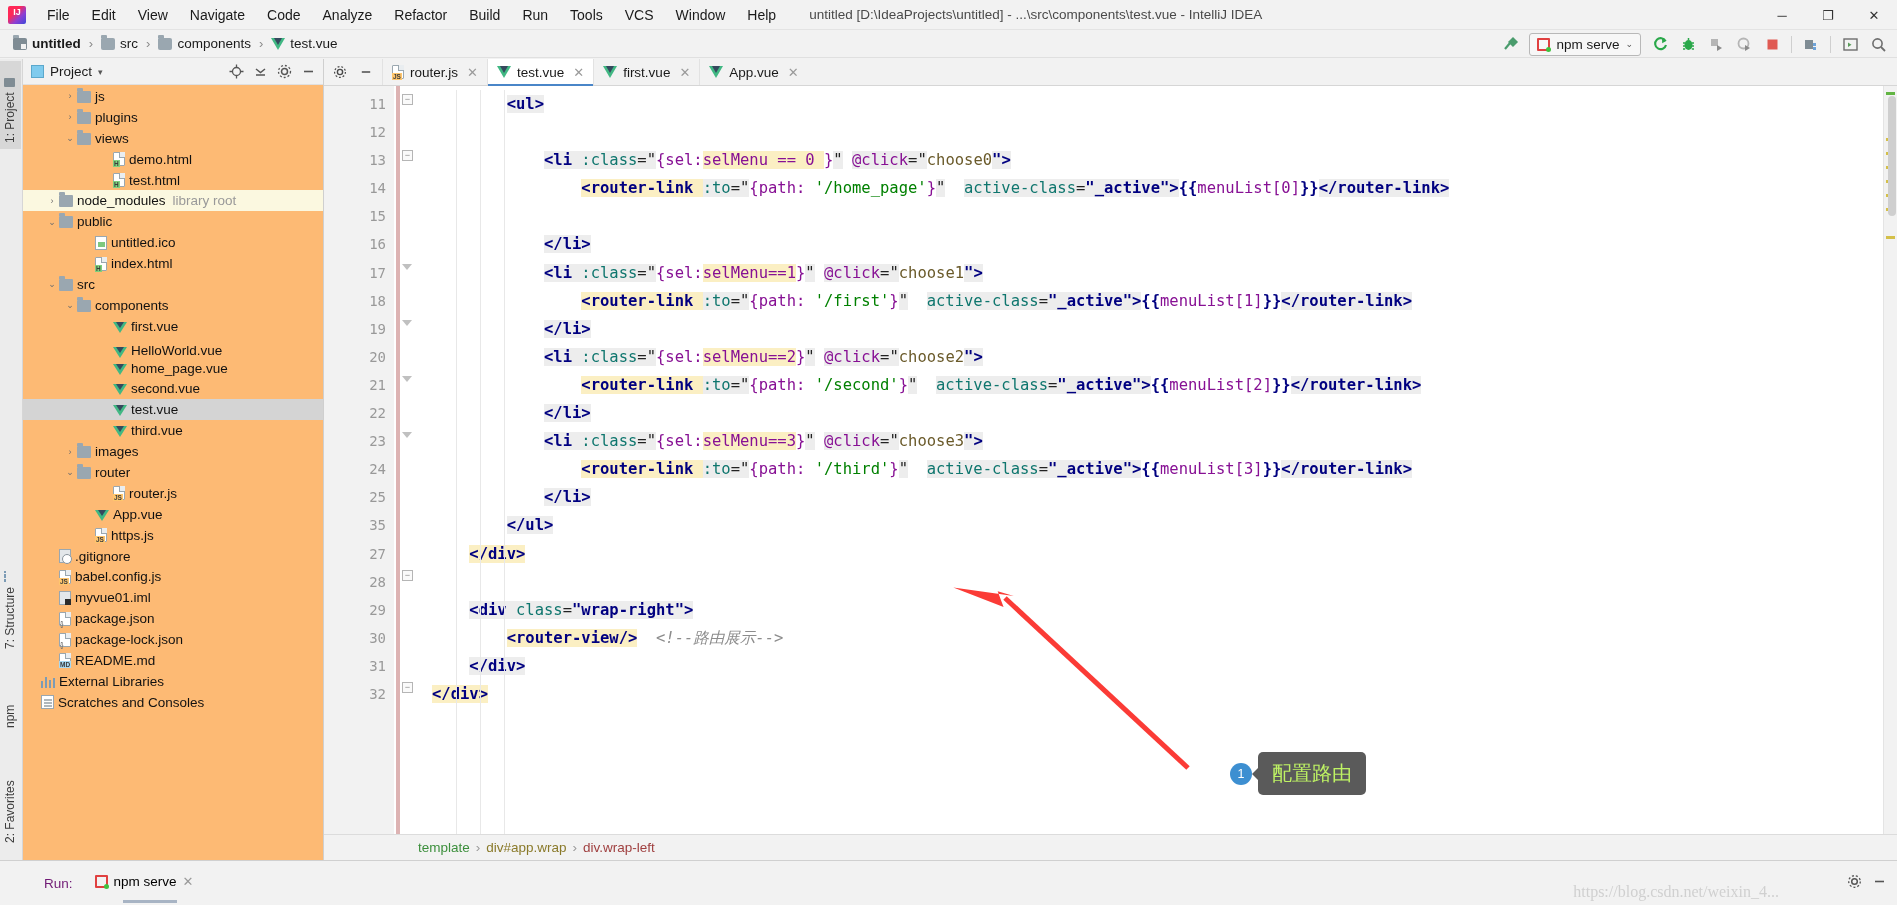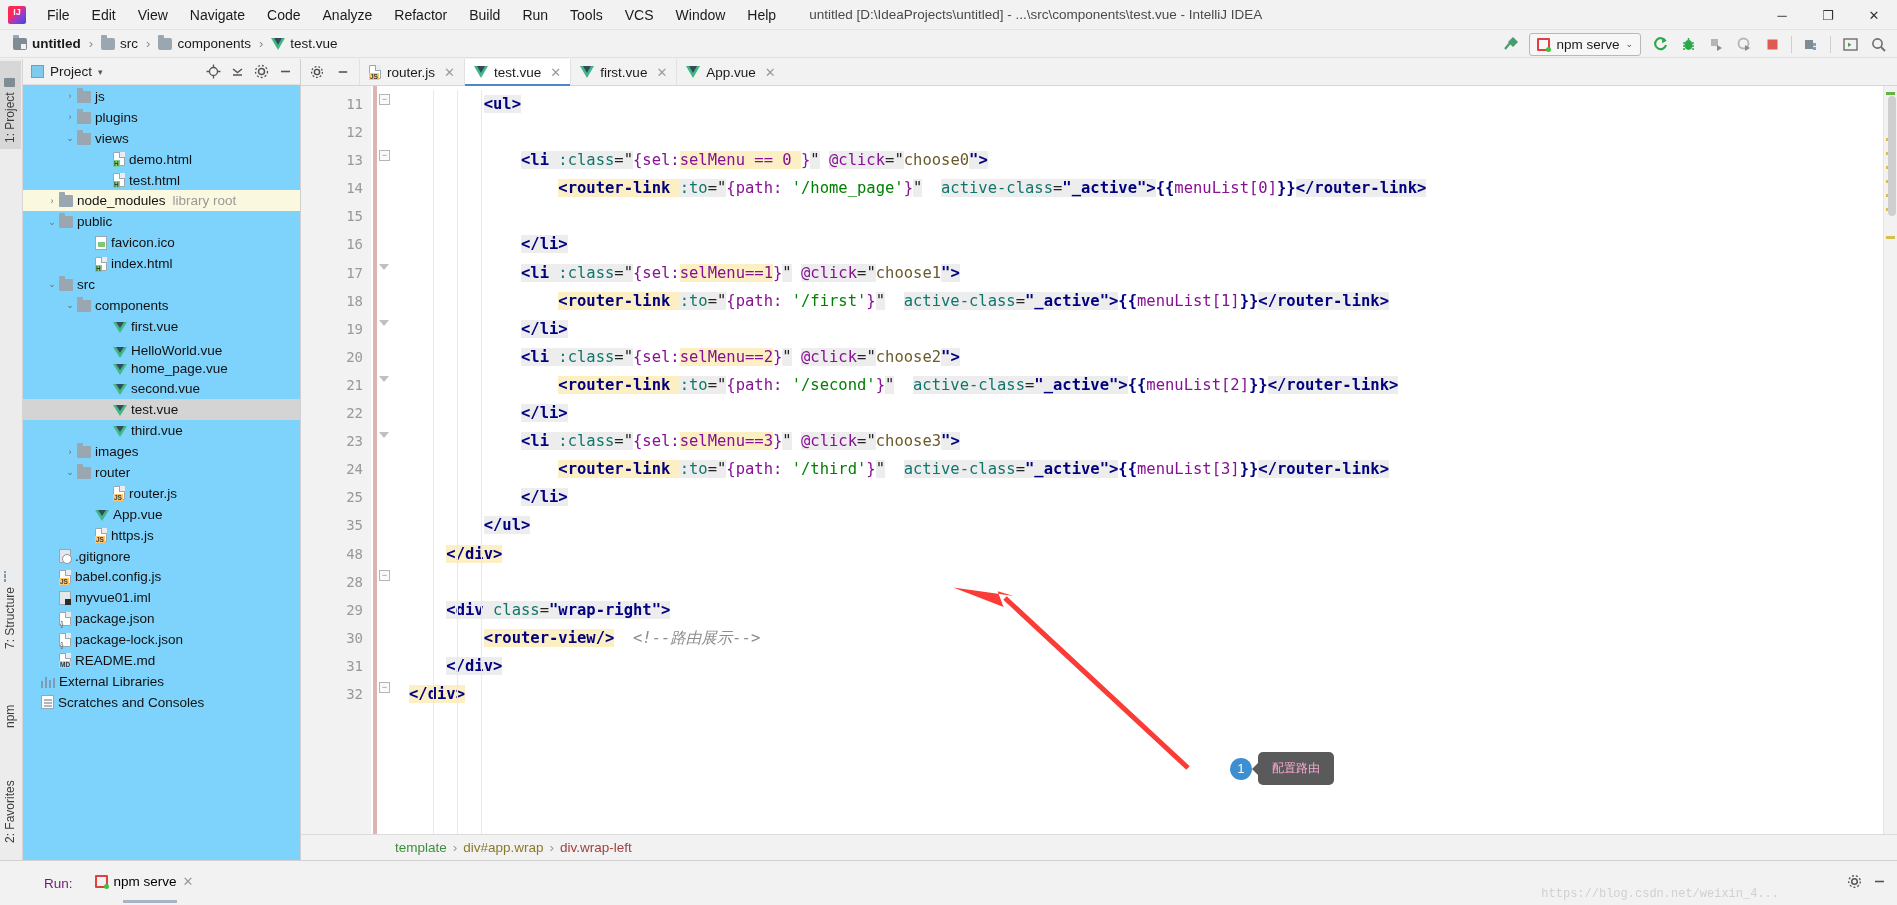--- a/index.html
+++ b/index.html
@@ -120,21 +120,21 @@
   .vtab.project { top: 2px; height: 88px; }
   .vtab.structure { top: 500px; height: 96px; }
   .vtab.npm { top: 625px; height: 50px; }
   .vtab.fav { top: 700px; height: 90px; }
   .mini-folder { width:11px; height:9px; background:#7f8c94; border-radius:1px; transform: rotate(180deg); }
   .mini-bars { width: 11px; height: 11px; display:flex; gap:1px; align-items:flex-end; transform: rotate(180deg);}
   .mini-bars i { width:2px; background:#7c9bb5; display:block; }
 
   
   .projpanel {
-    width: 278px; background: #7dd3fc; border-right: 1px solid #cfcfcf;
+    width: 301px; background: #fdba74; border-right: 1px solid #cfcfcf;
     display: flex; flex-direction: column; flex: 0 0 auto; position: relative;
   }
   .proj-head {
     height: 26px; display: flex; align-items: center; background: #f2f2f2;
     border-bottom: 1px solid #e0e0e0; padding-left: 8px; position: relative;
   }
   .proj-title { display: flex; align-items: center; gap: 6px; font-size: 13.5px; color: #1a1a1a; }
   .proj-sq { width: 13px; height: 13px; background: #7fcbee; border: 1px solid #5ba8cc; }
   .proj-head-actions { position: absolute; right: 4px; display: flex; align-items: center; gap: 2px; }
   .ph-ico { width: 22px; height: 22px; display:flex; align-items:center; justify-content:center; color:#555; }
@@ -269,22 +269,22 @@
   .anno-arrow { position: absolute; left: 0; top: 0; pointer-events: none; }
   .callout {
     position: absolute; left: 1230px; top: 752px; display: flex; align-items: center; gap: 0;
   }
   .callout .num {
     width: 22px; height: 22px; border-radius: 50%; background: #3d8fd1; color: #fff;
     display: flex; align-items: center; justify-content: center; font-size: 12.5px;
     font-family: "Liberation Sans", sans-serif; z-index: 2;
   }
   .callout .bubble {
-    position: relative; background: #5a5a5a; color: #f9a8d4; border-radius: 5px;
-    padding: 8px 14px; font-size: 12px; margin-left: 6px;
+    position: relative; background: #5a5a5a; color: #bef264; border-radius: 5px;
+    padding: 8px 14px; font-size: 20px; margin-left: 6px;
     font-family: "DejaVu Sans", sans-serif;
   }
   .callout .bubble::before {
     content:""; position:absolute; left:-6px; top: 50%; transform: translateY(-50%);
     border-top: 7px solid transparent; border-bottom: 7px solid transparent;
     border-right: 7px solid #5a5a5a;
   }
 
   
   .runpanel {
@@ -295,22 +295,22 @@
   .run-tab {
     display: flex; align-items: center; gap: 6px; margin-left: 22px;
     font-size: 13.5px; position: relative; padding-bottom: 3px;
   }
   .run-tab::after {
     content:""; position:absolute; left:28px; right:16px; bottom:-11px; height:3px; background:#a8b4c4;
   }
   .run-x { color: #9a9a9a; font-size: 13px; }
   .run-right { position: absolute; right: 10px; display: flex; align-items: center; gap: 10px; color: #555; }
   .watermark {
-    position: absolute; right: 118px; bottom: 4px; font-size: 12px; color: #d0d0d0;
-    font-family: Liberation Mono, monospace;
+    position: absolute; right: 118px; bottom: 4px; font-size: 16px; color: #d0d0d0;
+    font-family: Liberation Serif, serif;
   }
   .lstrip-bottom {
     position: absolute; left: 0; bottom: 0; width: 23px; height: 45px; background:#ececec;
     border-right: 1px solid #d6d6d6; border-top:1px solid #d0d0d0;
   }
 </style>
 </head>
 <body>
 
 <div class="app">
@@ -521,21 +521,21 @@
             <span class="sublabel">library root</span>
           </div>
           <div class="row" style="padding-left: 22px;">
             <span class="arrow">⌄</span>
             <span class="ic folder"></span>
             <span class="label">public</span>
           </div>
           <div class="row" style="padding-left: 58px;">
             <span class="arrow"></span>
             <span class="ic img"></span>
-            <span class="label">favicon.ico</span>
+            <span class="label">untitled.ico</span>
           </div>
           <div class="row" style="padding-left: 58px;">
             <span class="arrow"></span>
             <span class="ic file">
               <span class="tag h">H</span>
             </span>
             <span class="label">index.html</span>
           </div>
           <div class="row" style="padding-left: 22px;">
             <span class="arrow">⌄</span>
@@ -712,21 +712,21 @@
             <div class="ln">17</div>
             <div class="ln">18</div>
             <div class="ln">19</div>
             <div class="ln">20</div>
             <div class="ln">21</div>
             <div class="ln">22</div>
             <div class="ln">23</div>
             <div class="ln">24</div>
             <div class="ln">25</div>
             <div class="ln">35</div>
-            <div class="ln">48</div>
+            <div class="ln">27</div>
             <div class="ln">28</div>
             <div class="ln">29</div>
             <div class="ln">30</div>
             <div class="ln">31</div>
             <div class="ln">32</div>
           </div>
         <div class="marker-col"></div>
         <div class="fold-col" id="foldcol">
             <div class="fold" style="top: 4px;">−</div>
             <div class="fold" style="top: 60px;">−</div>

